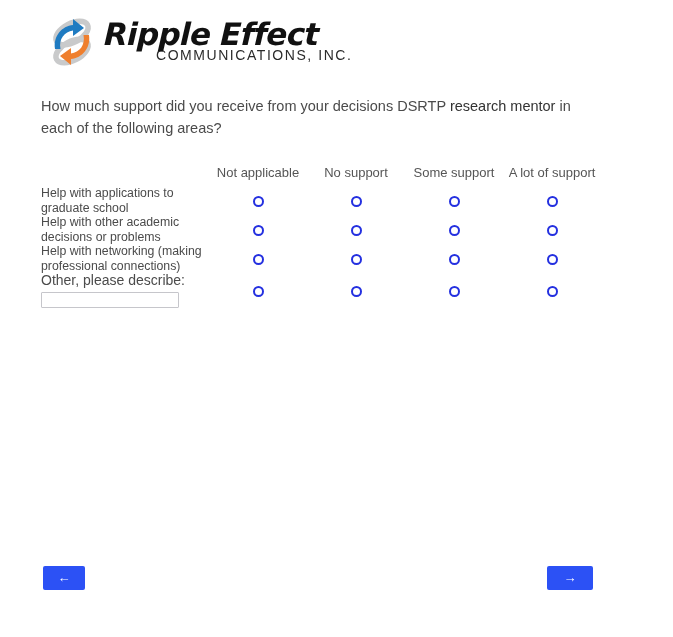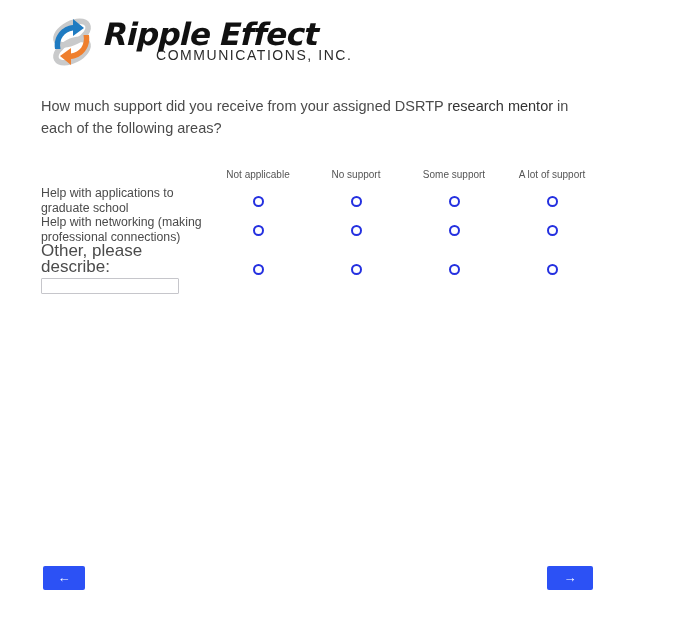--- a/index.html
+++ b/index.html
@@ -75,21 +75,21 @@
     border-collapse: collapse;
   }
   .matrix td, .matrix th {
     padding: 0;
     vertical-align: middle;
   }
   .col-label { width: 168px; }
   .col-opt   { width: 98px; }
 
   .matrix thead th {
-    font-size: 10px;
+    font-size: 13px;
     font-weight: normal;
     color: #555555;
     text-align: center;
     height: 28px;
     vertical-align: bottom;
     padding-bottom: 6px;
   }
 
   .row-label {
     font-size: 12.3px;
@@ -105,21 +105,21 @@
     width: 7px;
     height: 7px;
     border: 2.2px solid #2430e0;
     border-radius: 50%;
     background: #ffffff;
     cursor: pointer;
     vertical-align: middle;
   }
 
   .other-label {
-    font-size: 17px;
+    font-size: 14px;
     line-height: 14.5px;
     color: #4b4b4b;
   }
   .other-input {
     display: block;
     margin-top: 3px;
     width: 138px;
     height: 16px;
     border: 1px solid #c6c6cb;
     background: #ffffff;
@@ -161,21 +161,21 @@
       <path d="M43 19 C45 32, 36 42, 25 43 L25 49 L14 40 L25 32 L25 37.5 C33.5 36.5, 39.5 29, 37.5 19 Z" fill="#ef7f2e"></path>
     </svg>
   </span>
   <span class="logo-words">
     <div class="logo-name">Ripple Effect</div>
     <div class="logo-tagline">COMMUNICATIONS, INC.</div>
   </span>
 </div>
 
 <div class="question">
-  <span>How much support did you receive from your assigned DSRTP </span><b>research mentor</b><span> in each of the following areas?</span>
+  <span>How much support did you receive from your decisions DSRTP </span><b>research mentor</b><span> in each of the following areas?</span>
 </div>
 
 <table class="matrix">
   <colgroup>
     <col class="col-label">
       <col class="col-opt">
       <col class="col-opt">
       <col class="col-opt">
       <col class="col-opt">
   </colgroup>
@@ -190,20 +190,27 @@
   </thead>
   <tbody>
     <tr>
       <td class="row-label">Help with applications to graduate school</td>
       <td class="opt-cell"><span class="radio"></span></td>
       <td class="opt-cell"><span class="radio"></span></td>
       <td class="opt-cell"><span class="radio"></span></td>
       <td class="opt-cell"><span class="radio"></span></td>
     </tr>
     <tr>
+      <td class="row-label">Help with other academic decisions or problems</td>
+      <td class="opt-cell"><span class="radio"></span></td>
+      <td class="opt-cell"><span class="radio"></span></td>
+      <td class="opt-cell"><span class="radio"></span></td>
+      <td class="opt-cell"><span class="radio"></span></td>
+    </tr>
+    <tr>
       <td class="row-label">Help with networking (making professional connections)</td>
       <td class="opt-cell"><span class="radio"></span></td>
       <td class="opt-cell"><span class="radio"></span></td>
       <td class="opt-cell"><span class="radio"></span></td>
       <td class="opt-cell"><span class="radio"></span></td>
     </tr>
     <tr>
       <td class="row-label">
         <span class="other-label">Other, please describe:</span>
         <input class="other-input" type="text" value="" style="">

